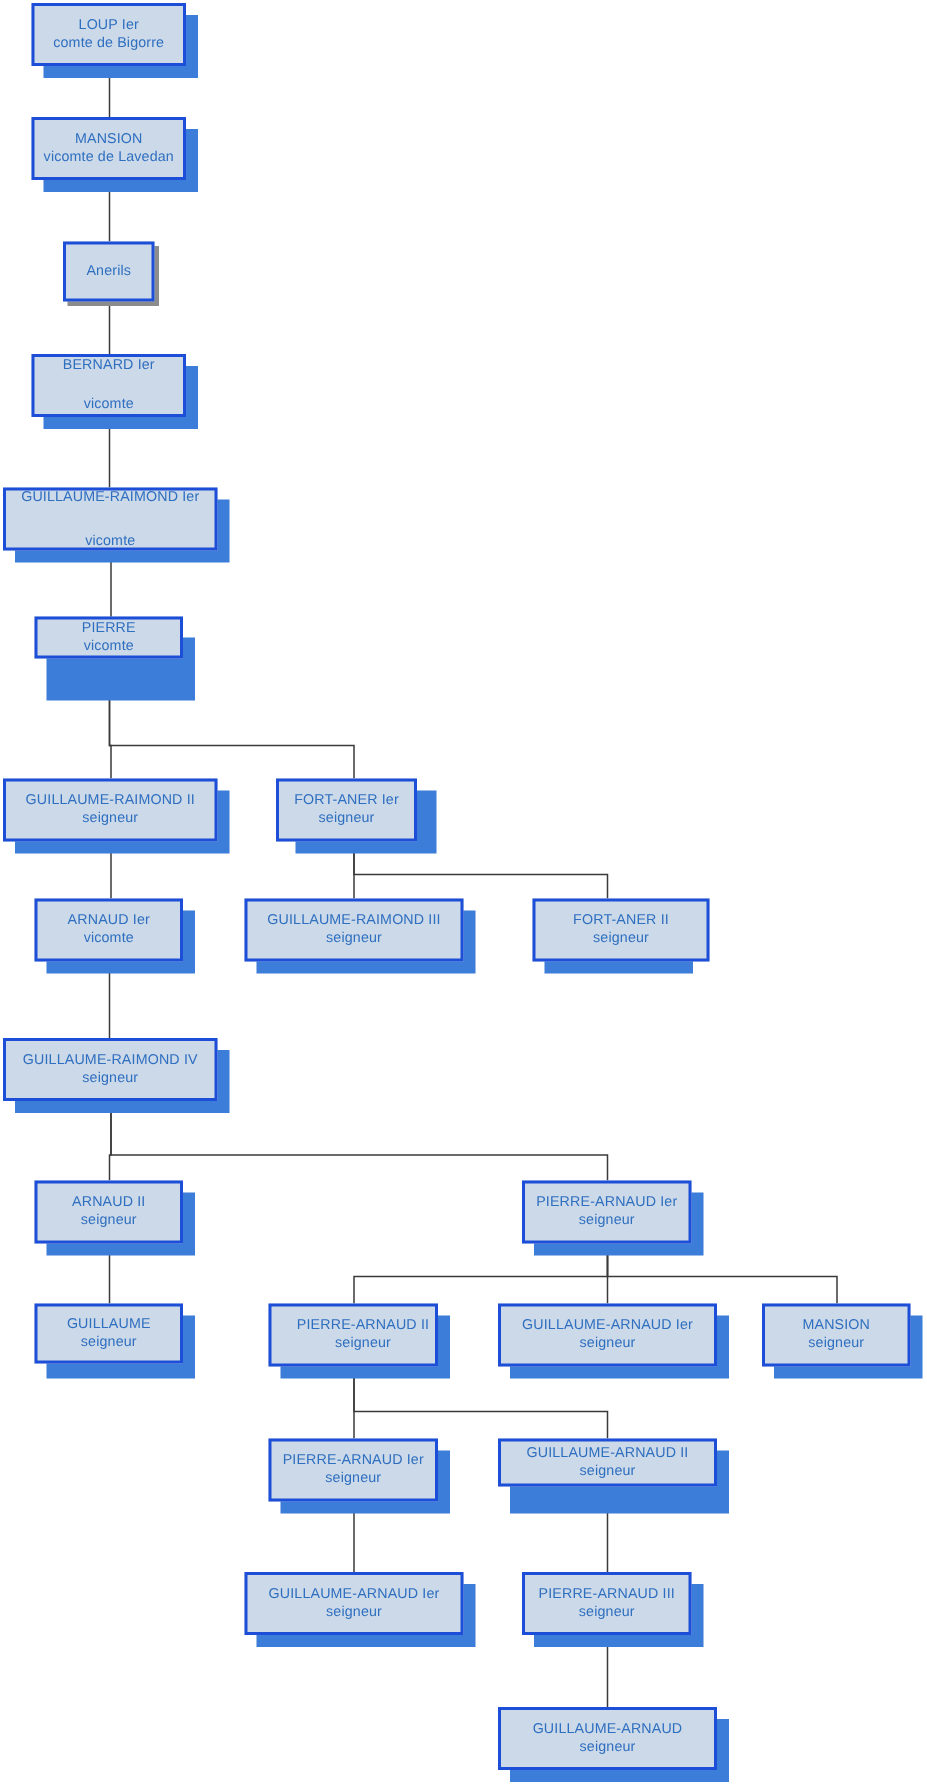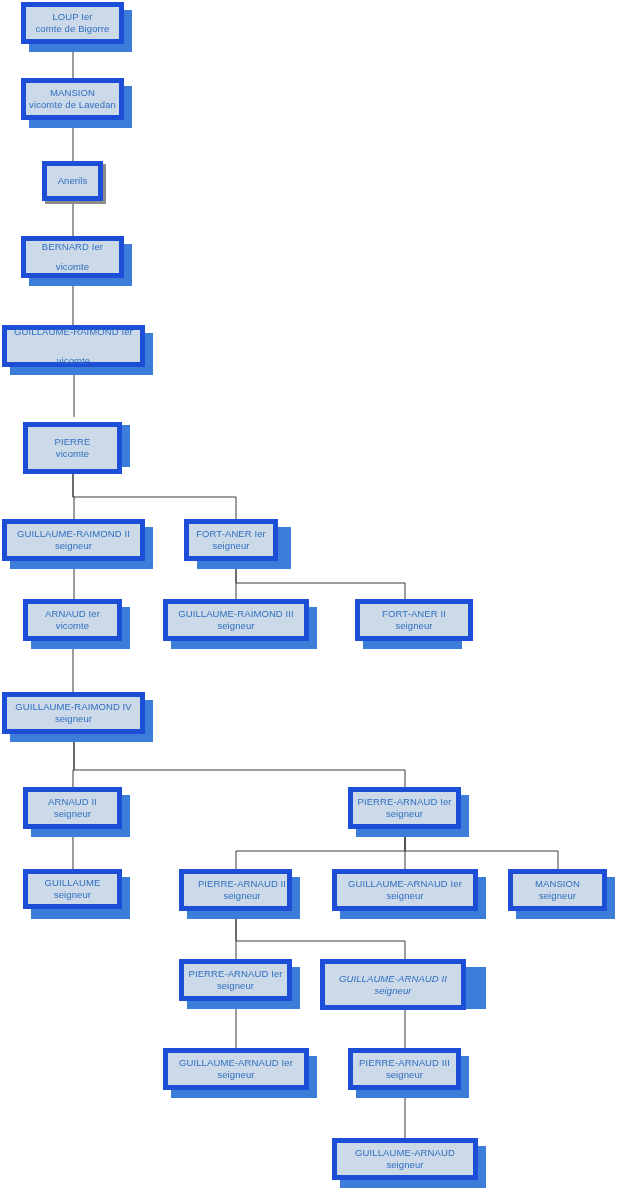--- a/index.html
+++ b/index.html
@@ -23,21 +23,21 @@
     left: 0;
     top: 0;
     width: 618px;
     height: 1193px;
     pointer-events: none;
   }
   .node {
     position: absolute;
     box-sizing: border-box;
     background: #ccd9e8;
-    border: 5px solid #1d4ed8;
+    border: 2px solid #1d4ed8;
     color: #2f6fc0;
     font-size: 9.5px;
     line-height: 12px;
     text-align: center;
     display: flex;
     flex-direction: column;
     align-items: center;
     justify-content: center;
     z-index: 3;
     letter-spacing: 0.1px;
@@ -102,21 +102,21 @@
       <div class="node" style="left: 21px; top: 236px; width: 103px; height: 42px; justify-content: space-between;">
         <span class="nm">BERNARD Ier</span>
         <span class="ttl">vicomte</span>
       </div>
       <div class="shadow" style="left: 10px; top: 333px; width: 143px; height: 42px;"></div>
       <div class="node" style="left: 2px; top: 325px; width: 143px; height: 42px; gap: 17px;">
         <span class="nm">GUILLAUME-RAIMOND Ier</span>
         <span class="ttl">vicomte</span>
       </div>
       <div class="shadow" style="left: 31px; top: 425px; width: 99px; height: 42px;"></div>
-      <div class="node" style="left: 23px; top: 422px; width: 99px; height: 52px;">
+      <div class="node" style="left: 23px; top: 411px; width: 99px; height: 28px;">
         <span class="nm">PIERRE</span>
         <span class="ttl">vicomte</span>
       </div>
       <div class="shadow" style="left: 10px; top: 527px; width: 143px; height: 42px;"></div>
       <div class="node" style="left: 2px; top: 519px; width: 143px; height: 42px;">
         <span class="nm">GUILLAUME-RAIMOND II</span>
         <span class="ttl">seigneur</span>
       </div>
       <div class="shadow" style="left: 197px; top: 527px; width: 94px; height: 42px;"></div>
       <div class="node" style="left: 184px; top: 519px; width: 94px; height: 42px;">
@@ -172,21 +172,21 @@
       <div class="node" style="left: 508px; top: 869px; width: 99px; height: 42px;">
         <span class="nm">MANSION</span>
         <span class="ttl">seigneur</span>
       </div>
       <div class="shadow" style="left: 187px; top: 967px; width: 113px; height: 42px;"></div>
       <div class="node" style="left: 179px; top: 959px; width: 113px; height: 42px;">
         <span class="nm">PIERRE-ARNAUD Ier</span>
         <span class="ttl">seigneur</span>
       </div>
       <div class="shadow" style="left: 340px; top: 967px; width: 146px; height: 42px;"></div>
-      <div class="node" style="left: 320px; top: 959px; width: 146px; height: 51px; font-style: italic;">
+      <div class="node" style="left: 332px; top: 959px; width: 146px; height: 32px;">
         <span class="nm">GUILLAUME-ARNAUD II</span>
         <span class="ttl">seigneur</span>
       </div>
       <div class="shadow" style="left: 171px; top: 1056px; width: 146px; height: 42px;"></div>
       <div class="node" style="left: 163px; top: 1048px; width: 146px; height: 42px;">
         <span class="nm">GUILLAUME-ARNAUD Ier</span>
         <span class="ttl">seigneur</span>
       </div>
       <div class="shadow" style="left: 356px; top: 1056px; width: 113px; height: 42px;"></div>
       <div class="node" style="left: 348px; top: 1048px; width: 113px; height: 42px;">

